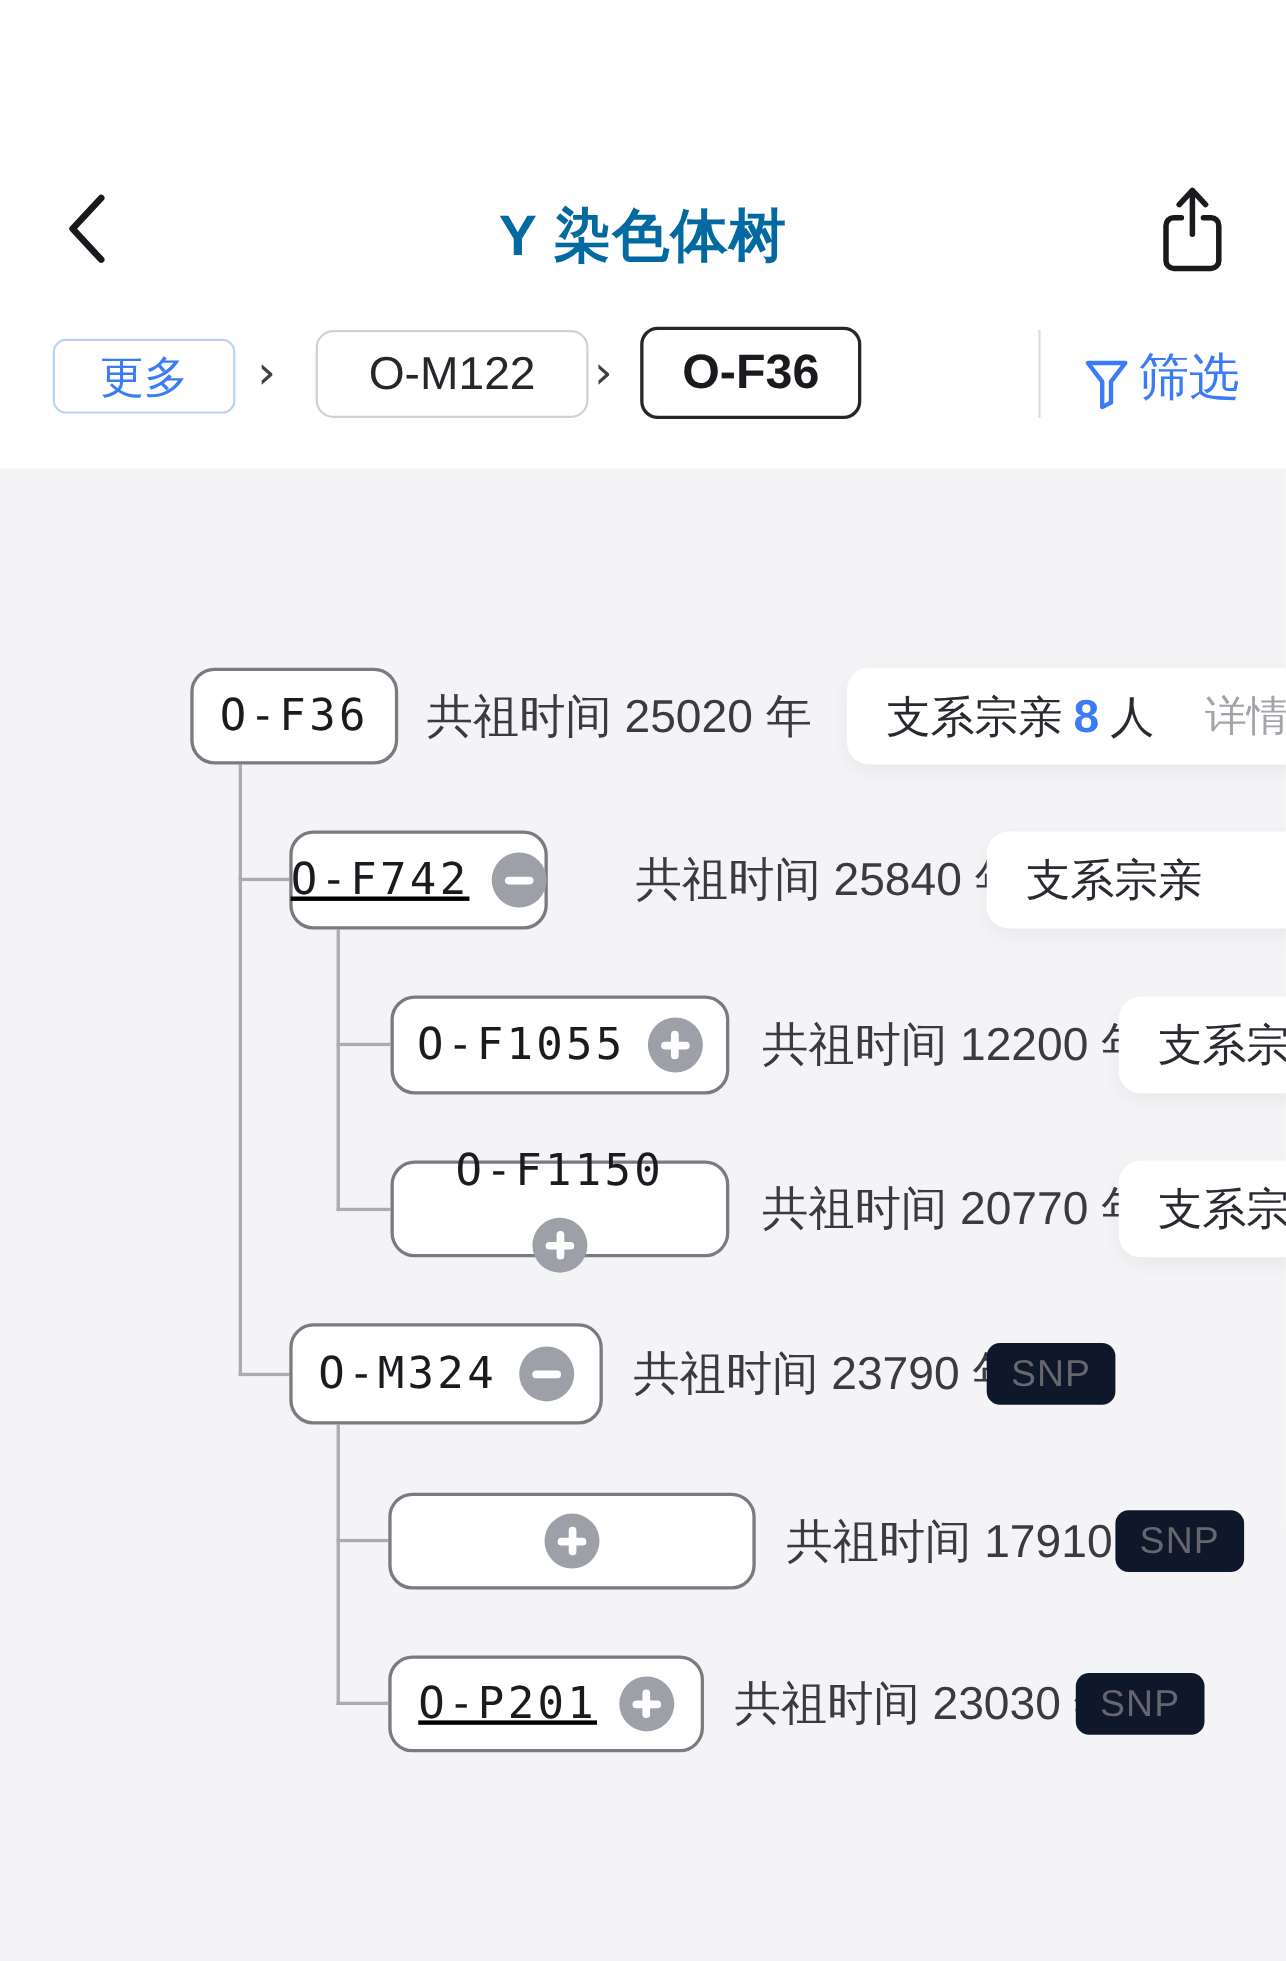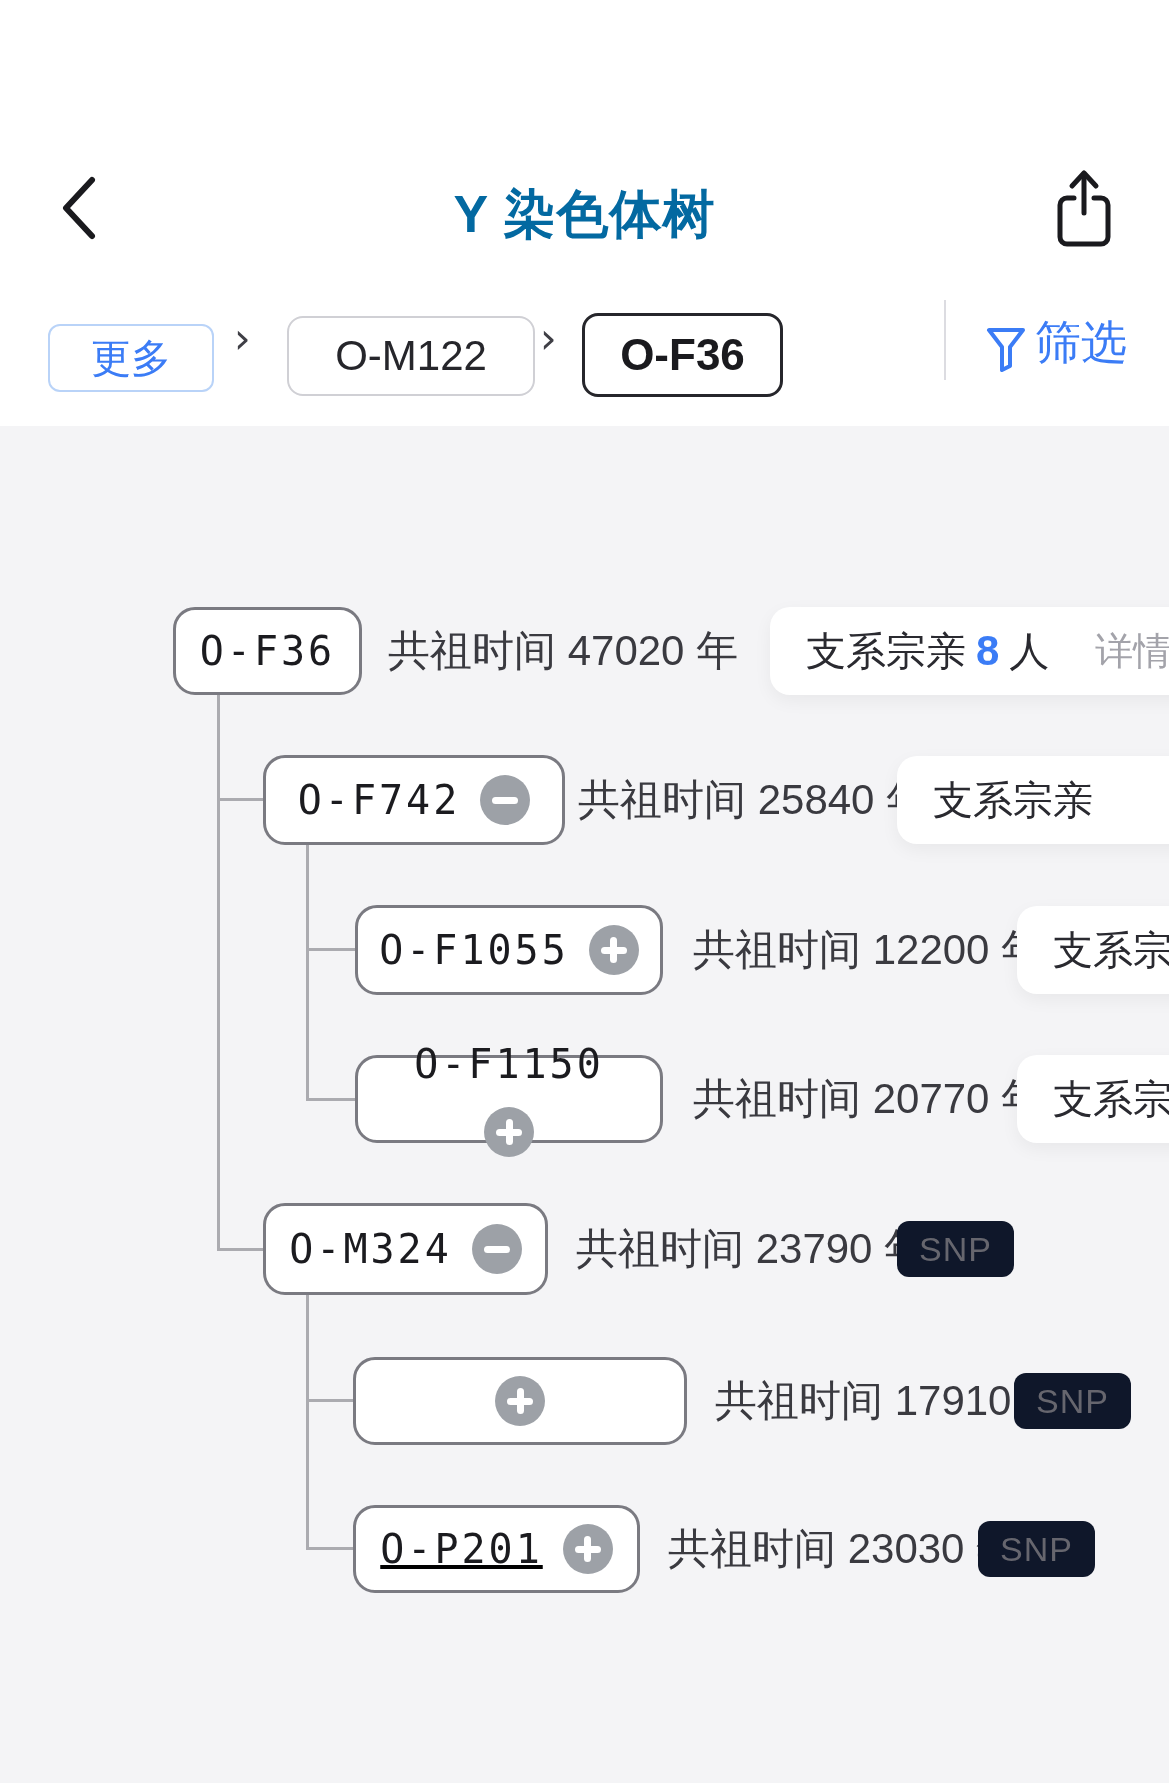--- a/index.html
+++ b/index.html
@@ -5,21 +5,21 @@
   html,body{margin:0;padding:0;width:1169px;height:1783px;overflow:hidden;background:#ffffff;
             font-family:"Liberation Sans",sans-serif;}
   #page{position:absolute;left:0;top:0;width:1169px;height:1783px;background:#ffffff;overflow:hidden;}
 
   
   .back-btn{position:absolute;left:44px;top:166px;width:70px;height:84px;display:flex;align-items:center;justify-content:center;cursor:pointer;}
   .page-title{position:absolute;left:0;top:180px;width:1169px;text-align:center;font-size:52px;font-weight:600;color:#0369a1;letter-spacing:1px;}
   .share-btn{position:absolute;left:1046px;top:158px;width:76px;height:100px;display:flex;align-items:center;justify-content:center;cursor:pointer;}
 
   
-  .crumb{position:absolute;display:flex;align-items:center;justify-content:center;background:#fff;box-sizing:border-box;margin-top:16px;}
+  .crumb{position:absolute;display:flex;align-items:center;justify-content:center;background:#fff;box-sizing:border-box;}
   .crumb-more{left:48px;top:308px;width:166px;height:68px;border:2px solid #b9d3f8;border-radius:12px;color:#3b7cf6;font-size:40px;}
   .crumb-mid{left:287px;top:300px;width:248px;height:80px;border:2px solid #d0d0d5;border-radius:16px;color:#26262b;font-size:42px;}
   .crumb-cur{left:582px;top:297px;width:201px;height:84px;border:3px solid #26262b;border-radius:16px;color:#1a1a1e;font-size:44px;font-weight:700;}
   .crumb-sep{position:absolute;top:314px;width:40px;text-align:center;font-size:42px;color:#3f3f46;font-family:"DejaVu Sans Mono",monospace;}
   .sep1{left:222px;} .sep2{left:528px;}
   .v-divider{position:absolute;left:944px;top:300px;width:2px;height:80px;background:#dcdce1;}
   .filter-btn{position:absolute;left:985px;top:310px;height:64px;display:flex;align-items:flex-end;gap:8px;cursor:pointer;}
   .filter-label{color:#3b7cf6;font-size:46px;}
 
   
@@ -92,29 +92,29 @@
   <div class="vline" style="left:306px;top:845px;width:3px;height:256px;"></div>
   <div class="hline" style="left:306px;top:948px;width:49px;height:3px;"></div>
   <div class="hline" style="left:306px;top:1098px;width:49px;height:3px;"></div>
   <div class="vline" style="left:306px;top:1295px;width:3px;height:255px;"></div>
   <div class="hline" style="left:306px;top:1399px;width:47px;height:3px;"></div>
   <div class="hline" style="left:306px;top:1547px;width:47px;height:3px;"></div>
 
   <div class="node" style="left:173px;top:607px;width:189px;height:88px;">
     <span class="node-id">O-F36</span>
   </div>
-  <div class="time-label" style="left:388px;top:625px;">共祖时间 47020 年</div>
+  <div class="time-label" style="left:388px;top:625px;">共祖时间 25020 年</div>
   <div class="pill" style="left:770px;top:607px;width:442px;">
     <span class="pill-prefix">支系宗亲</span>
     <span class="pill-count">8</span>
     <span class="pill-unit">人</span>
     <span class="pill-action">详情</span>
   </div>
 
-  <div class="node" style="left:263px;top:755px;width:302px;height:90px;">
+  <div class="node" style="left:263px;top:755px;width:235px;height:90px;text-decoration:underline;">
     <span class="node-id">O-F742</span>
     <span class="toggle collapse-state">
         <span class="bar h"></span>
       </span>
   </div>
   <div class="time-label" style="left:578px;top:774px;">共祖时间 25840 年</div>
   <div class="pill" style="left:897px;top:756px;width:420px;">
     <span class="pill-prefix">支系宗亲</span>
   </div>
 

